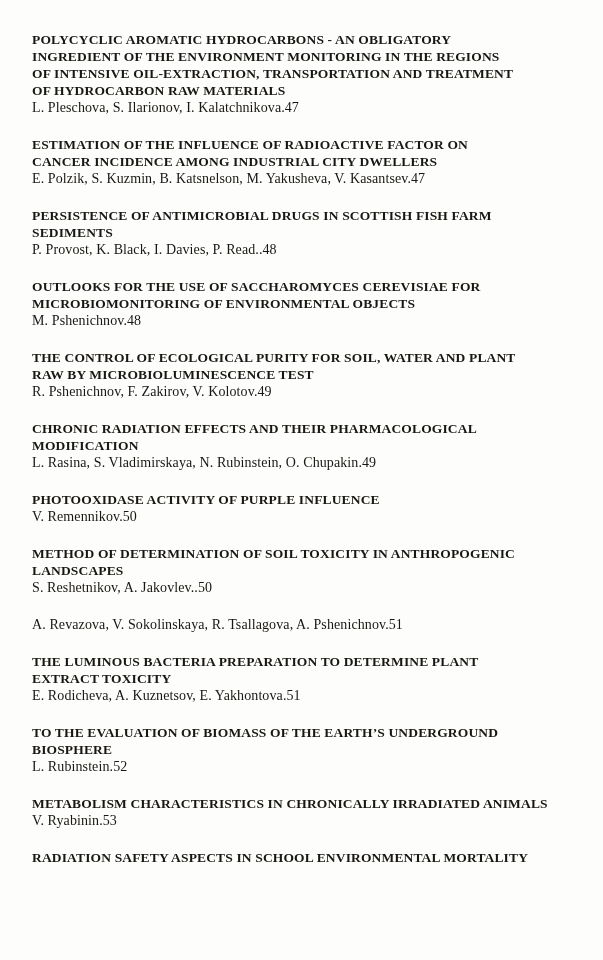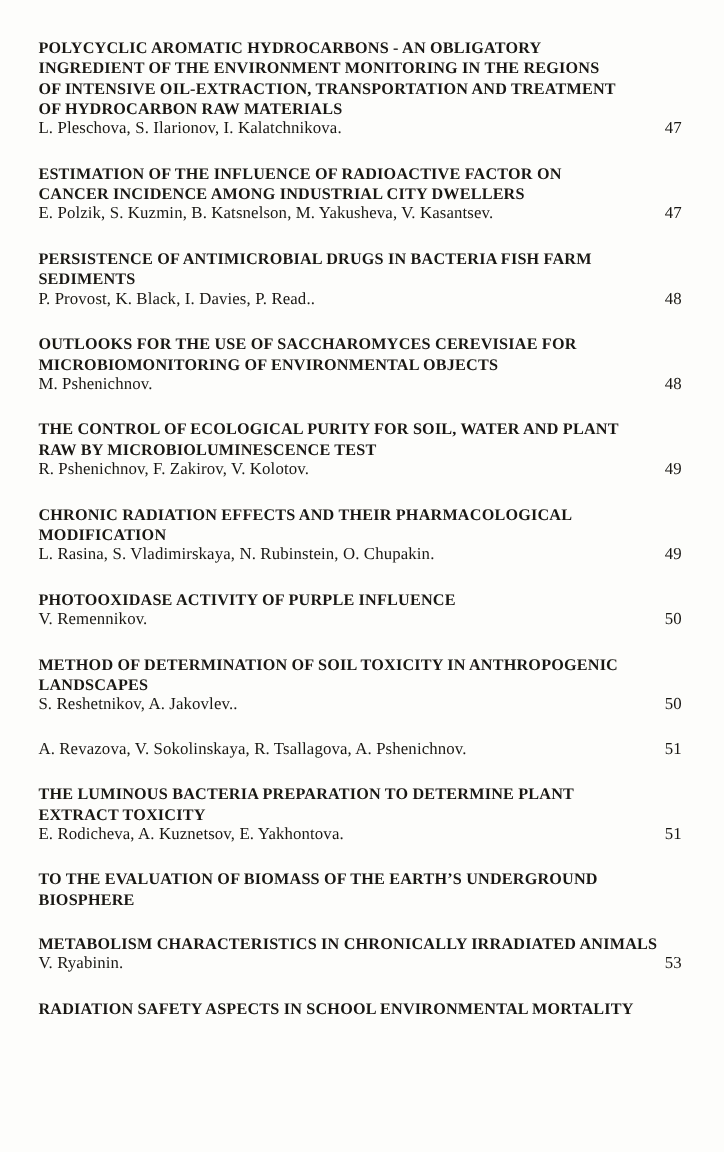--- a/index.html
+++ b/index.html
@@ -30,32 +30,31 @@
   }
   .entry-title {
     font-weight: bold;
     font-size: 13.5px;
     line-height: 17px;
     letter-spacing: 0.15px;
     white-space: pre-line;
   }
   .entry-meta {
     display: flex;
-    justify-content: space-between;
+    justify-content: flex-start;
     align-items: baseline;
     font-size: 14px;
     line-height: 17px;
   }
   .entry-authors {
     letter-spacing: 0.1px;
   }
   .entry-page {
     font-size: 14px;
     padding-right: 2px;
-    margin-left: 44px;
   }
 </style>
 </head>
 <body>
 
 <div class="page">
   <div class="toc-list">
   <div class="entry">
     <div class="entry-title">POLYCYCLIC AROMATIC HYDROCARBONS - AN OBLIGATORY
 INGREDIENT OF THE ENVIRONMENT MONITORING IN THE REGIONS
@@ -70,21 +69,21 @@
   <div class="entry">
     <div class="entry-title">ESTIMATION OF THE INFLUENCE OF RADIOACTIVE FACTOR ON
 CANCER INCIDENCE AMONG INDUSTRIAL CITY DWELLERS</div>
     <div class="entry-meta">
       <span class="entry-authors">E. Polzik, S. Kuzmin, B. Katsnelson, M. Yakusheva, V. Kasantsev.</span>
       <span class="entry-page">47</span>
     </div>
   </div>
 
   <div class="entry">
-    <div class="entry-title">PERSISTENCE OF ANTIMICROBIAL DRUGS IN BACTERIA FISH FARM
+    <div class="entry-title">PERSISTENCE OF ANTIMICROBIAL DRUGS IN SCOTTISH FISH FARM
 SEDIMENTS</div>
     <div class="entry-meta">
       <span class="entry-authors">P. Provost, K. Black, I. Davies, P. Read..</span>
       <span class="entry-page">48</span>
     </div>
   </div>
 
   <div class="entry">
     <div class="entry-title">OUTLOOKS FOR THE USE OF SACCHAROMYCES CEREVISIAE FOR
 MICROBIOMONITORING OF ENVIRONMENTAL OBJECTS</div>
@@ -141,20 +140,24 @@
 EXTRACT TOXICITY</div>
     <div class="entry-meta">
       <span class="entry-authors">E. Rodicheva, A. Kuznetsov, E. Yakhontova.</span>
       <span class="entry-page">51</span>
     </div>
   </div>
 
   <div class="entry">
     <div class="entry-title">TO THE EVALUATION OF BIOMASS OF THE EARTH’S UNDERGROUND
 BIOSPHERE</div>
+    <div class="entry-meta">
+      <span class="entry-authors">L. Rubinstein.</span>
+      <span class="entry-page">52</span>
+    </div>
   </div>
 
   <div class="entry">
     <div class="entry-title">METABOLISM CHARACTERISTICS IN CHRONICALLY IRRADIATED ANIMALS</div>
     <div class="entry-meta">
       <span class="entry-authors">V. Ryabinin.</span>
       <span class="entry-page">53</span>
     </div>
   </div>
 

